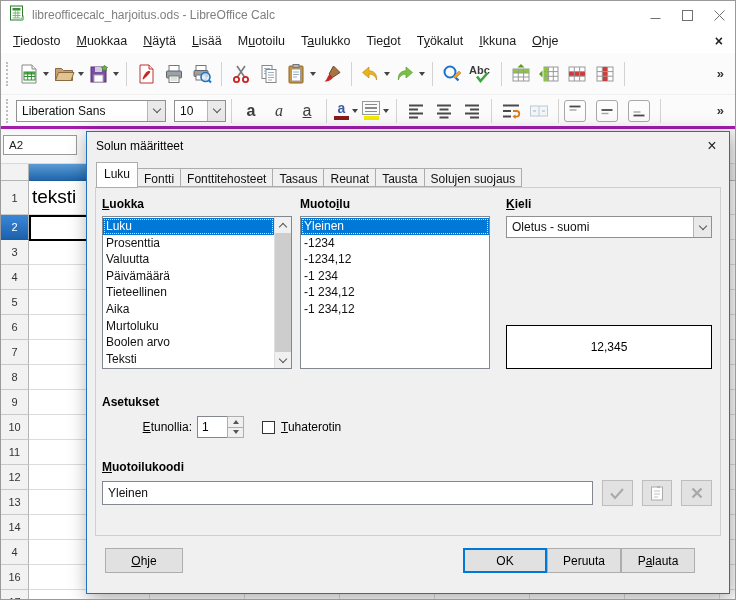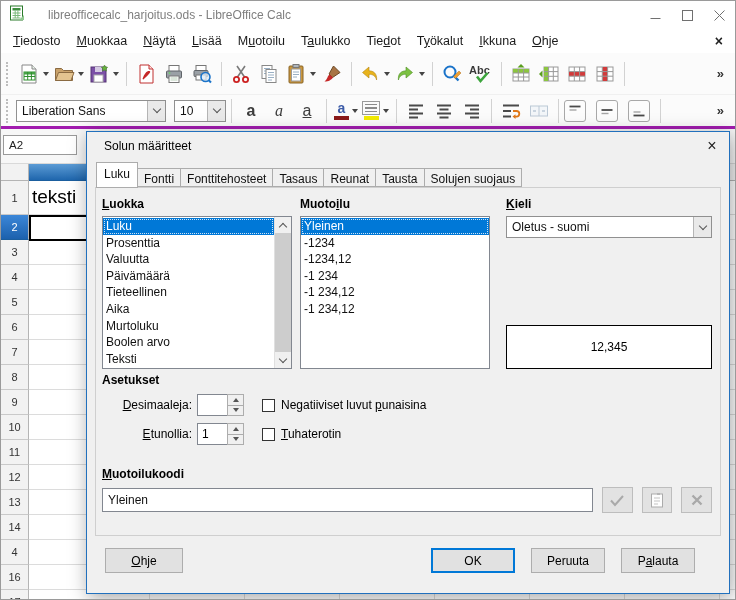--- a/index.html
+++ b/index.html
@@ -1,19 +1,19 @@
 <!DOCTYPE html>
 <html><head>
 <meta charset="utf-8">
 <style>
 *{box-sizing:border-box;margin:0;padding:0}
 body{margin:0;background:#888;font-family:"Liberation Sans",sans-serif}
 #screen{position:relative;width:736px;height:600px;background:#fff;overflow:hidden;border:1px solid #9a9a9a}
 
-.titlebar{height:28px;display:flex;align-items:center;padding-left:8px;gap:23px;background:#fff}
+.titlebar{height:28px;display:flex;align-items:center;padding-left:8px;gap:7px;background:#fff}
 .title{font-size:12px;color:#7f7f7f}
 .winbtns{margin-left:auto;display:flex}
 .wbtn{width:32px;height:28px;display:flex;align-items:center;justify-content:center}
 
 .menubar{height:24px;display:flex;align-items:center;padding-left:4px;background:#fff}
 .menu-items{display:flex}
 .mi{padding:3px 8px;font-size:12.5px;color:#1a1a1a;white-space:nowrap}
 .menu-close{margin-left:auto;margin-right:12px;font-size:14px;font-weight:bold;color:#222;line-height:1}
 u{text-decoration:underline}
 
@@ -52,21 +52,21 @@
 .rh.tall{height:34px}
 .rh.selected{background:linear-gradient(#3c87d8,#1c61ad);color:#fff;border-bottom-color:#1b5e9e}
 .cells{position:relative;flex:1;overflow:hidden}
 .cr{height:25px;border-bottom:1px solid #dcdcdc}
 .cr.tall{height:34px}
 .vline{position:absolute;top:0;bottom:0;width:1px;background:#dcdcdc}
 .a1{position:absolute;left:3px;top:5px;font-size:19px;color:#000}
 .selrect{position:absolute;left:0;top:34px;width:121px;height:26px;border:2px solid #000}
 
 .dlg{position:absolute;left:85px;top:130px;width:644px;height:463px;background:#f0f0f0;border:1px solid #2170bd;box-shadow:2px 4px 18px rgba(0,0,0,.35);font-size:12px}
-.dtitle{height:27px;display:flex;align-items:center;padding-left:17px;color:#000;font-size:12px}
+.dtitle{height:27px;display:flex;align-items:center;padding-left:9px;color:#000;font-size:12px}
 .dclose{margin-left:auto;width:34px;height:27px;display:flex;align-items:center;justify-content:center;font-size:16px;color:#222}
 .dbody{padding:0 8px}
 .tabs{display:flex;align-items:flex-end;margin-top:3px;position:relative;z-index:2;padding-left:1px}
 .tab{background:#f0f0f0;border:1px solid #acacac;margin-right:-1px;padding:3px 6px 0;font-size:12px;color:#111}
 .tab.active{background:#fff;padding:4px 7px 6px;margin-bottom:-1px;position:relative;z-index:3}
 .tabpage{position:relative;z-index:1;background:#f0f0f0;border:1px solid #cfcfcf;padding:4px 8px 8px 6px;height:349px}
 .grp3{display:grid;grid-template-columns:190px 190px 1fr;column-gap:8px}
 .col3{margin-left:8px;display:flex;flex-direction:column}
 .glabel{font-weight:700;margin:5px 0 5px;font-size:12px;color:#000}
 .listbox{background:#fff;border:1px solid #828790;height:153px;display:flex}
@@ -89,21 +89,21 @@
 .tri-u{width:0;height:0;border-left:3px solid transparent;border-right:3px solid transparent;border-bottom:4px solid #555}
 .tri-d{width:0;height:0;border-left:3px solid transparent;border-right:3px solid transparent;border-top:4px solid #555}
 .cbrow{display:flex;align-items:center;margin-left:18px;font-size:12px;color:#000}
 .cbox{width:13px;height:13px;background:#fff;border:1px solid #333;margin-right:6px;flex:0 0 auto}
 .fcrow{display:flex;align-items:center;margin-top:6px}
 .fcinput{width:497px;height:24px;background:#fff;border:1px solid #828790;display:flex;align-items:center;padding-left:5px;font-size:12px;color:#111}
 .fcbtn{width:31px;height:26px;margin-left:9px;background:#e2e2e2;border:1px solid #bdbdbd;display:flex;align-items:center;justify-content:center}
 .dfooter{display:flex;align-items:center;padding:12px 26px 0 10px}
 .btn{height:25px;background:#e1e1e1;border:1px solid #adadad;font-size:12px;color:#000;display:flex;align-items:center;justify-content:center}
 .btn.help{width:78px}
-.rightbtns{margin-left:auto;display:flex;gap:16px}
+.rightbtns{margin-left:auto;display:flex;gap:0}
 .btn.ok{width:84px;border:2px solid #0078d7}
 .btn.cancel{width:74px}
 .btn.reset{width:74px}
 </style>
 </head>
 <body>
 
 <div id="screen">
 
   <div class="titlebar">
@@ -520,39 +520,21 @@
               <span class="cbtn">
                   <span class="chev"></span>
                 </span>
             </div>
             <div class="preview">
               <span>12,345</span>
             </div>
           </div>
         </div>
 
-        <div class="glabel" style="margin-top:4px">Asetukset</div>
-        <div class="optrow">
-          <span class="flabel"><u>D</u>esimaaleja:</span>
-          <span class="spin">
-            <span class="spinfield"></span>
-            <span class="spinbtns">
-                <span class="spb">
-                  <span class="tri-u"></span>
-                </span>
-                <span class="spb">
-                  <span class="tri-d"></span>
-                </span>
-              </span>
-          </span>
-          <span class="cbrow">
-            <span class="cbox"></span>
-            <span>Negatiiviset luvut <u>p</u>unaisina</span>
-          </span>
-        </div>
+        <div class="glabel" style="margin-top:26px">Asetukset</div>
         <div class="optrow">
           <span class="flabel"><u>E</u>tunollia:</span>
           <span class="spin">
             <span class="spinfield">1</span>
             <span class="spinbtns">
                 <span class="spb">
                   <span class="tri-u"></span>
                 </span>
                 <span class="spb">
                   <span class="tri-d"></span>

